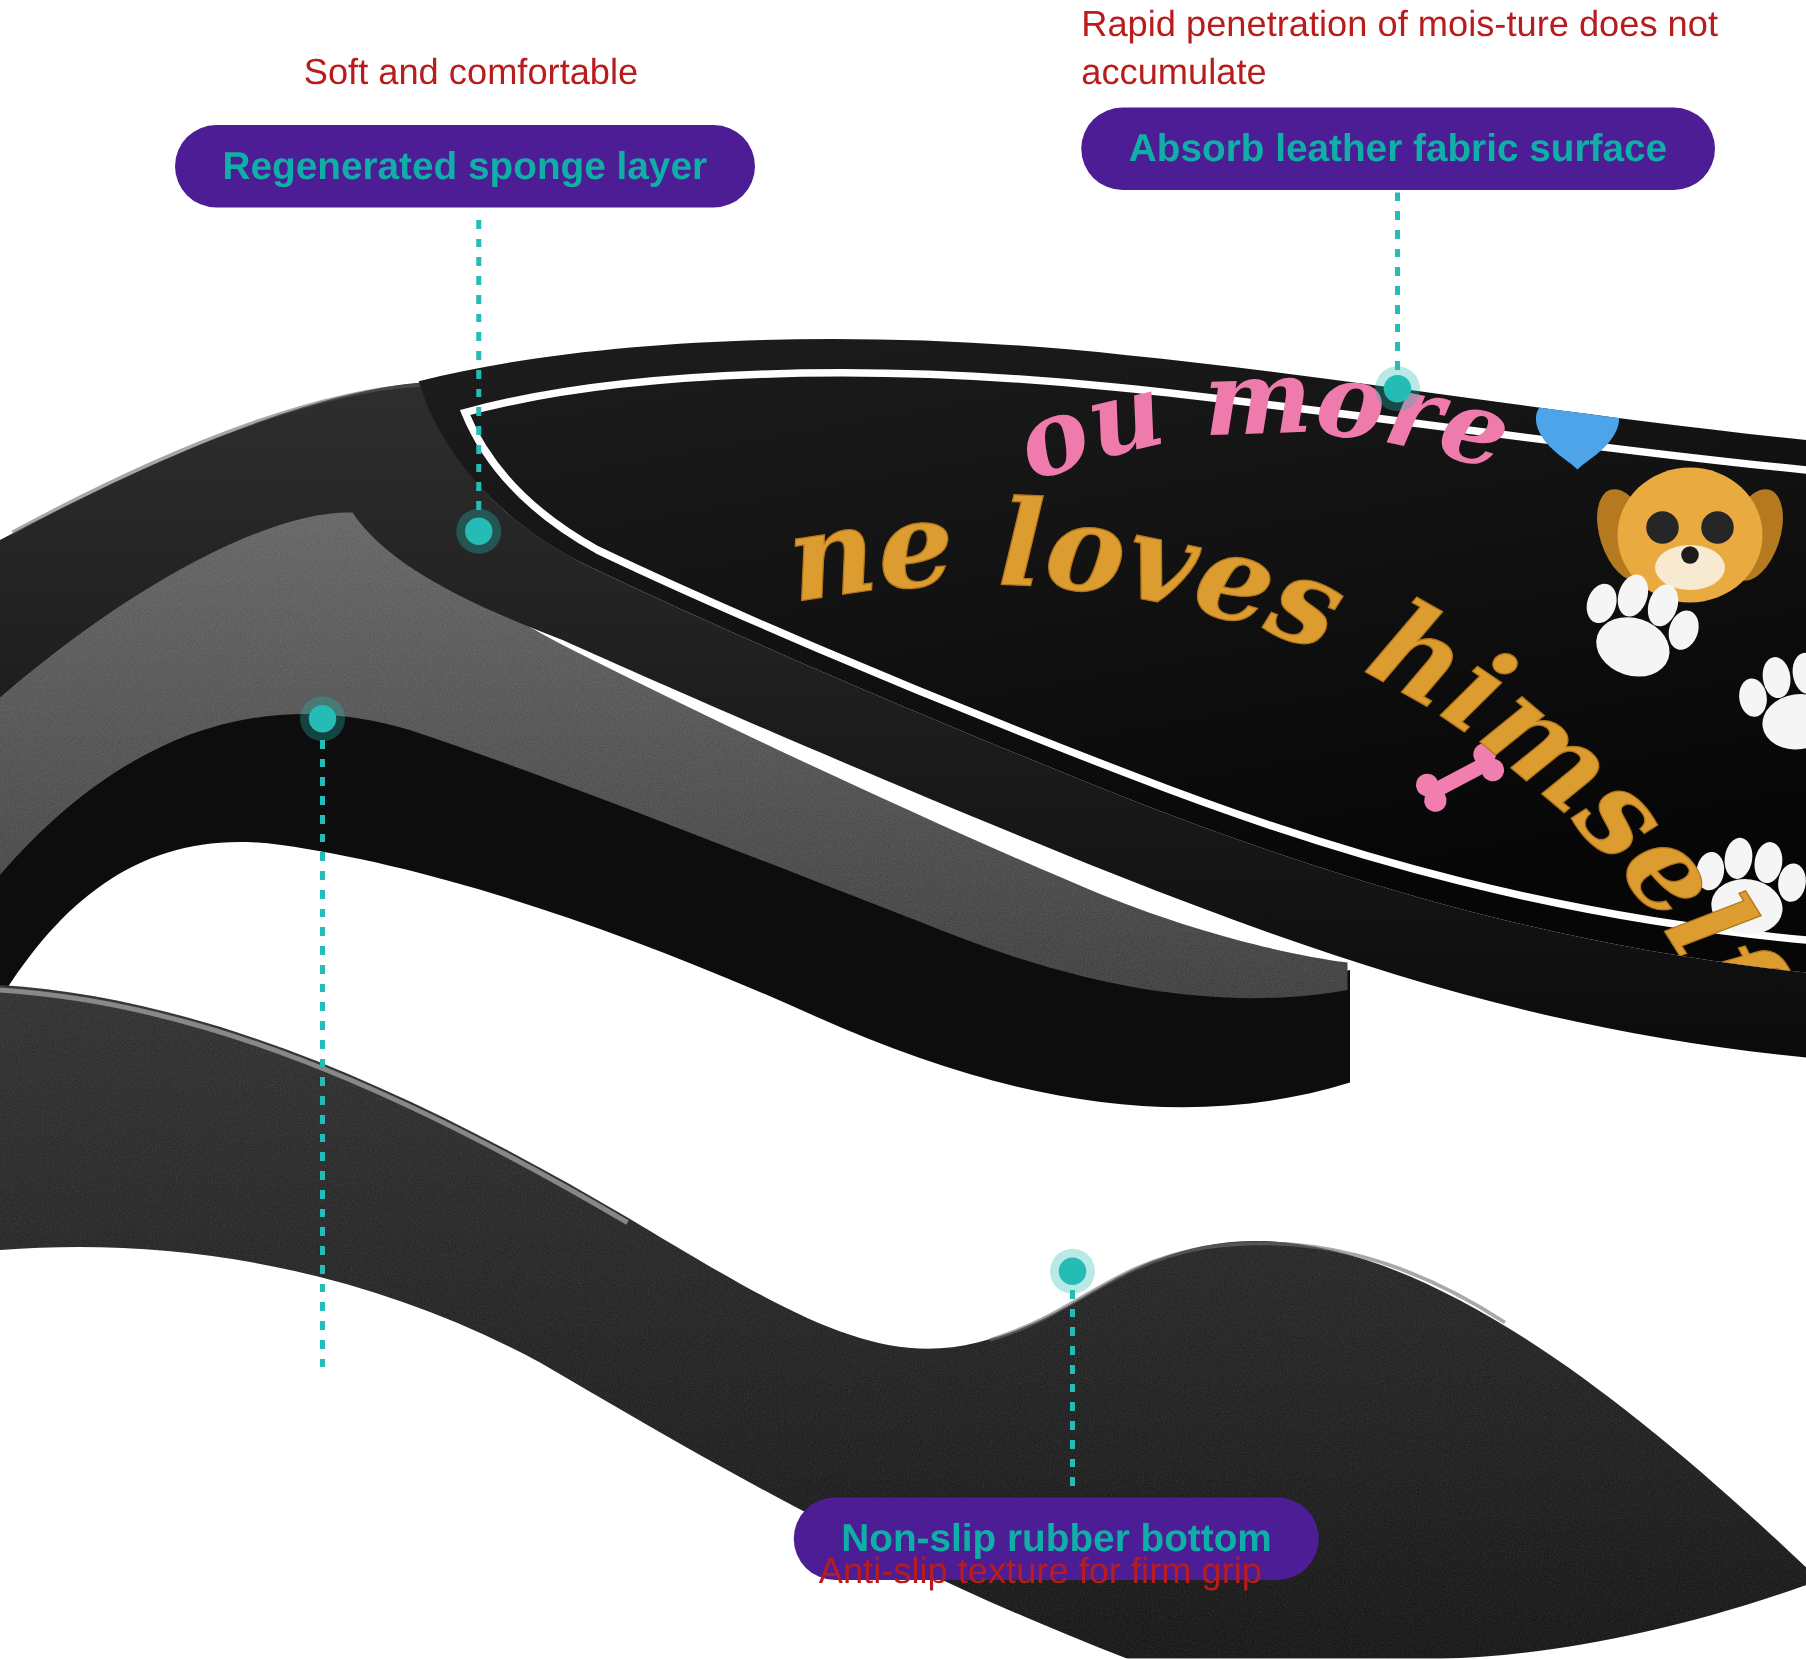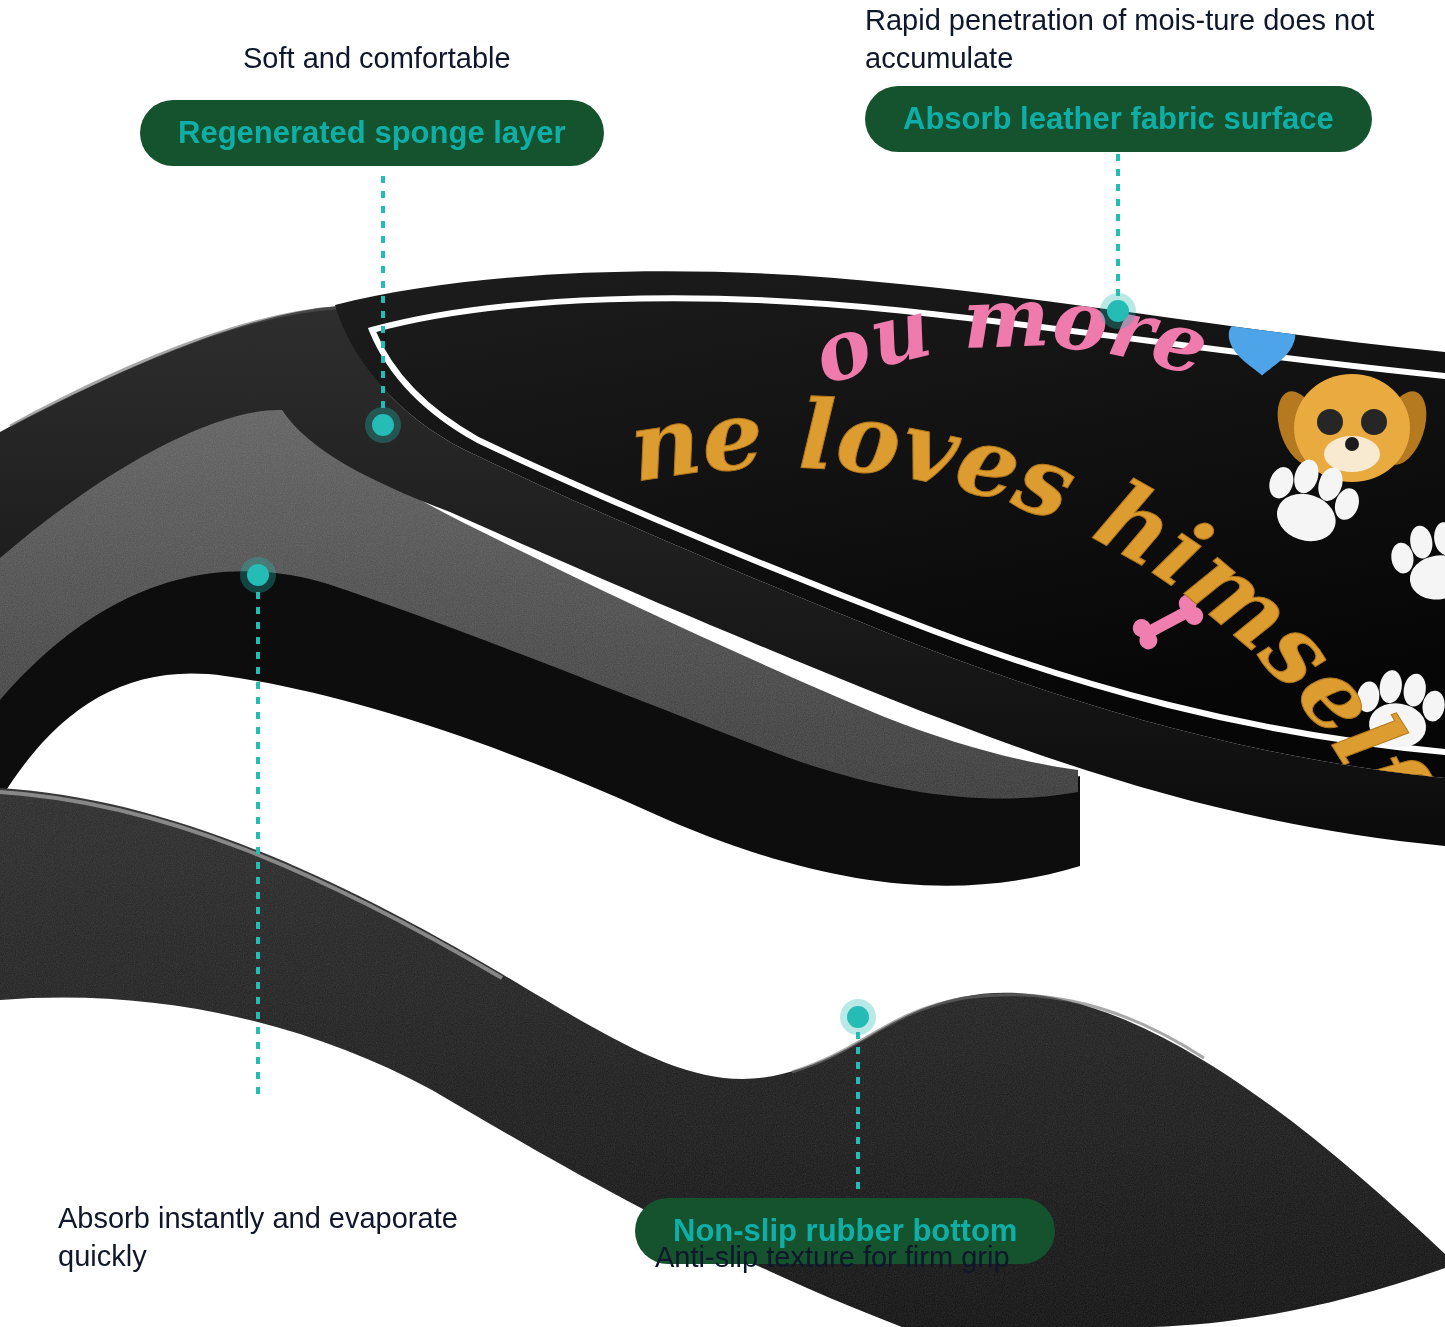--- a/index.html
+++ b/index.html
@@ -8,25 +8,25 @@
     width:1445px;height:1327px;
     background:#ffffff;
     overflow:hidden;
     font-family:"Liberation Sans",sans-serif;
   }
   .mat-svg{position:absolute;left:0;top:0;}
   .caption{
     position:absolute;
     font-size:29px;
     line-height:1.3;
-    color:#0f172a;
+    color:#b91c1c;
   }
   .pill{
     position:absolute;
-    background:#14532d;
+    background:#4c1d95;
     color:#0fafa8;
     font-weight:bold;
     font-size:31px;
     padding:15px 38px;
     border-radius:999px;
     white-space:nowrap;
   }
   .leader{
     position:absolute;
     width:4px;
@@ -179,20 +179,19 @@
   <div class="leader sponge-leader"></div>
   <div class="dot sponge-dot"></div>
 
   <div class="caption surface-caption">Rapid penetration of mois-ture does not accumulate</div>
   <div class="pill surface-pill">Absorb leather fabric surface</div>
   <div class="leader surface-leader"></div>
   <div class="dot surface-dot"></div>
 
   <div class="dot foam-dot"></div>
   <div class="leader foam-leader"></div>
-  <div class="caption foam-caption">Absorb instantly and evaporate quickly</div>
 
   <div class="dot rubber-dot"></div>
   <div class="leader rubber-leader"></div>
   <div class="pill rubber-pill">Non-slip rubber bottom</div>
   <div class="caption rubber-caption">Anti-slip texture for firm grip</div>
 
 </div>
 
 </body></html>

